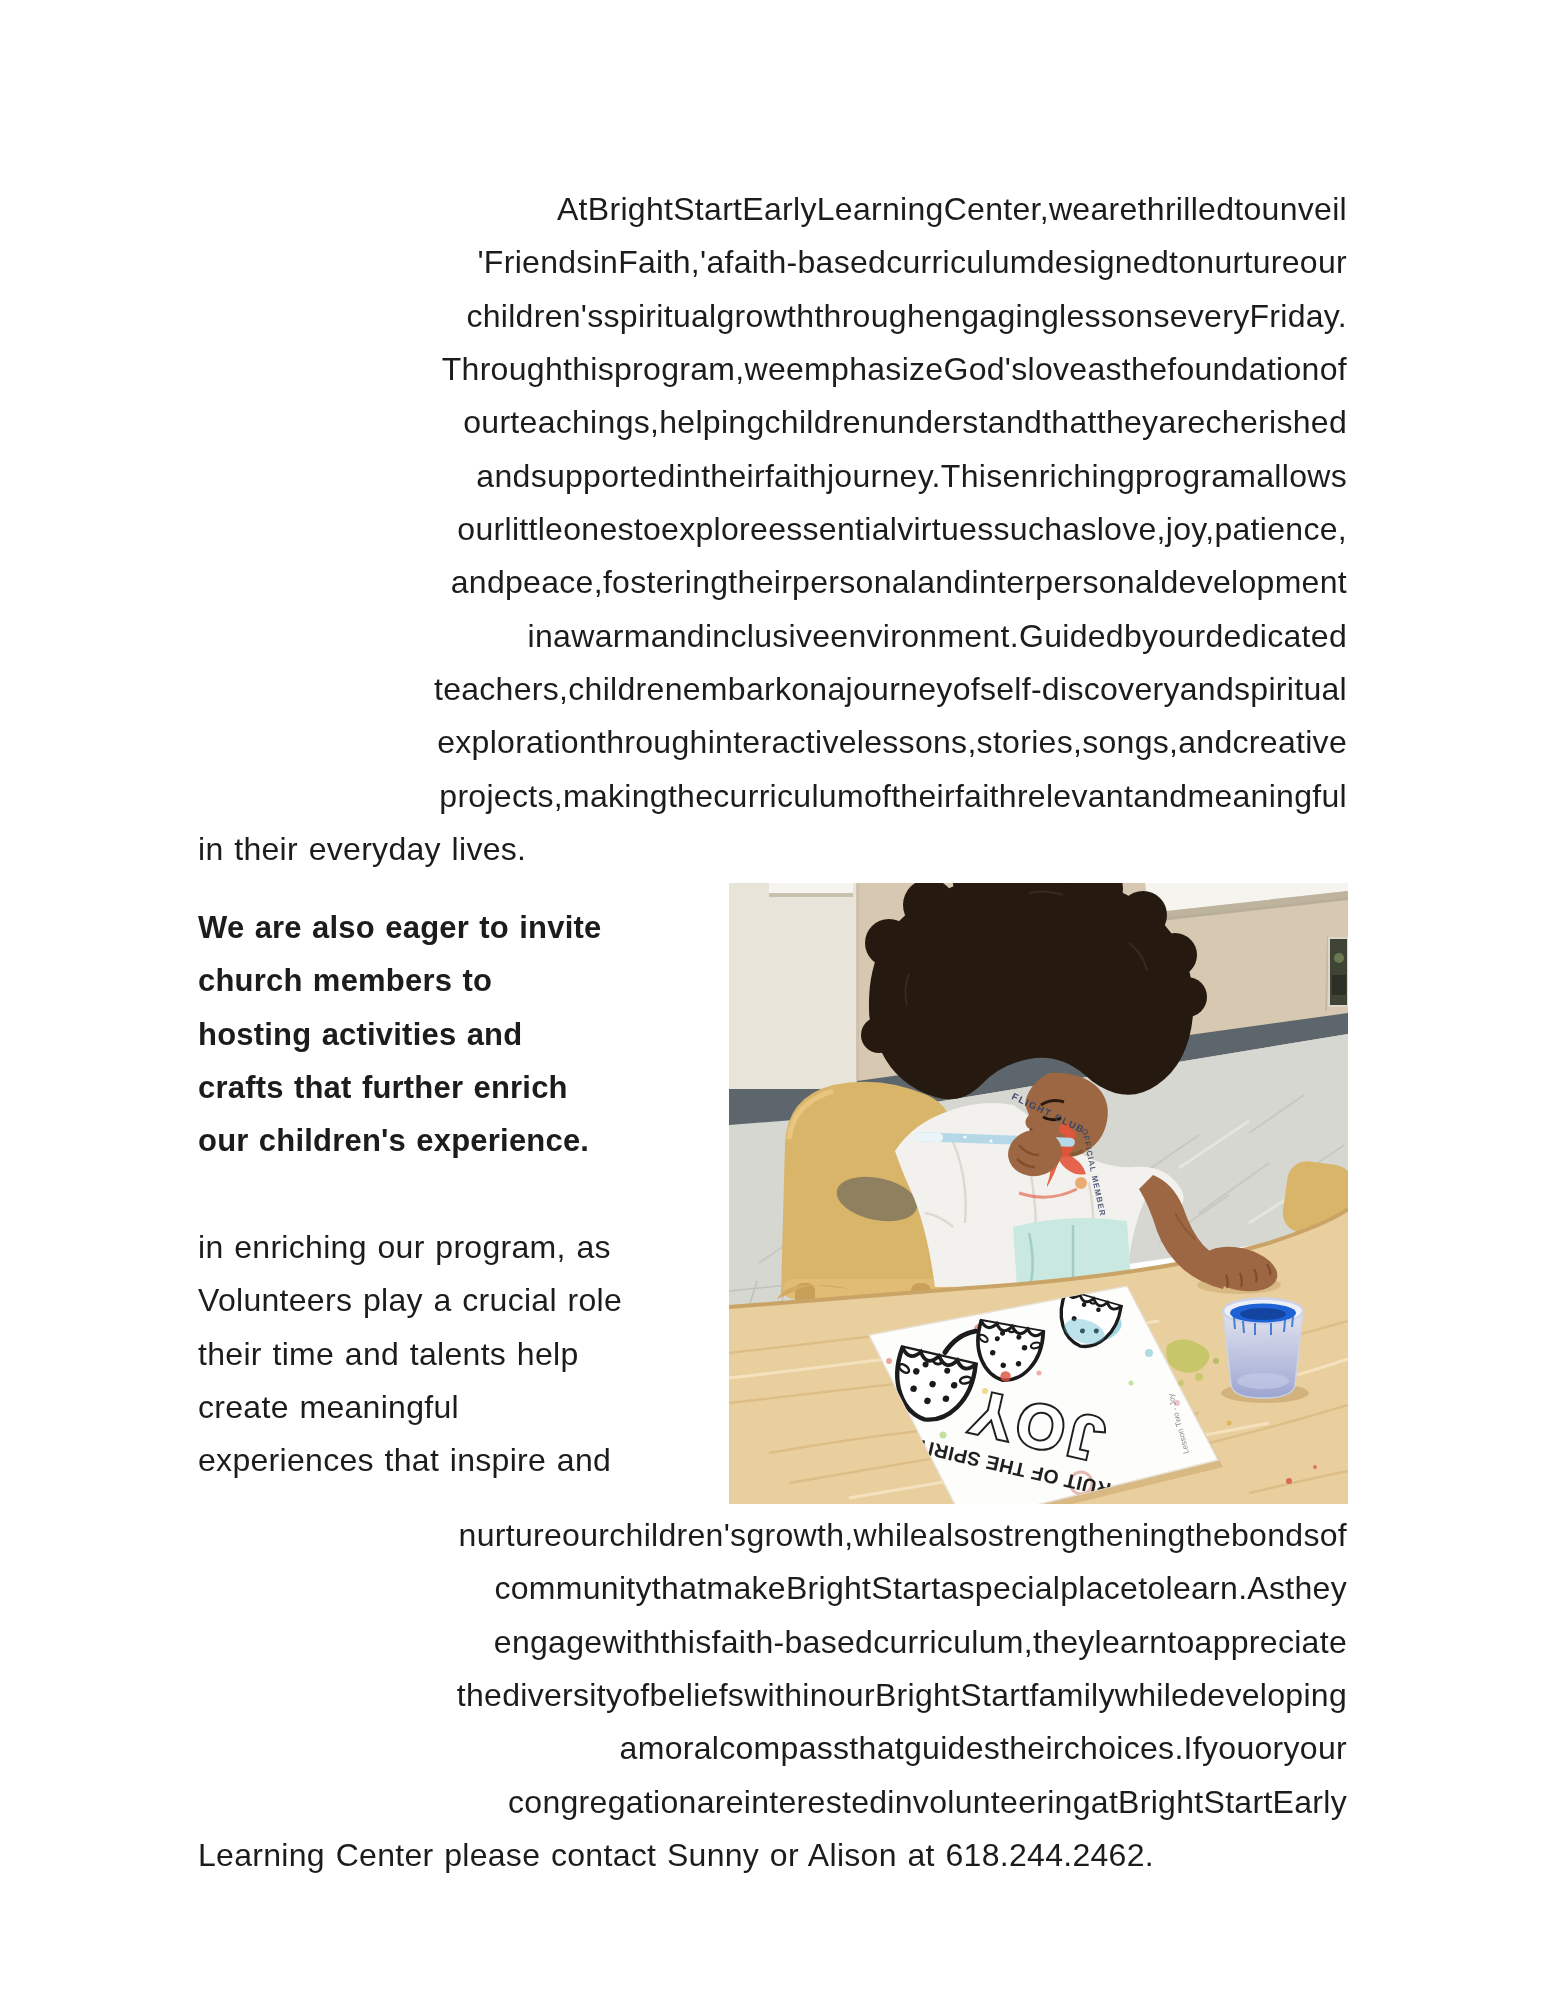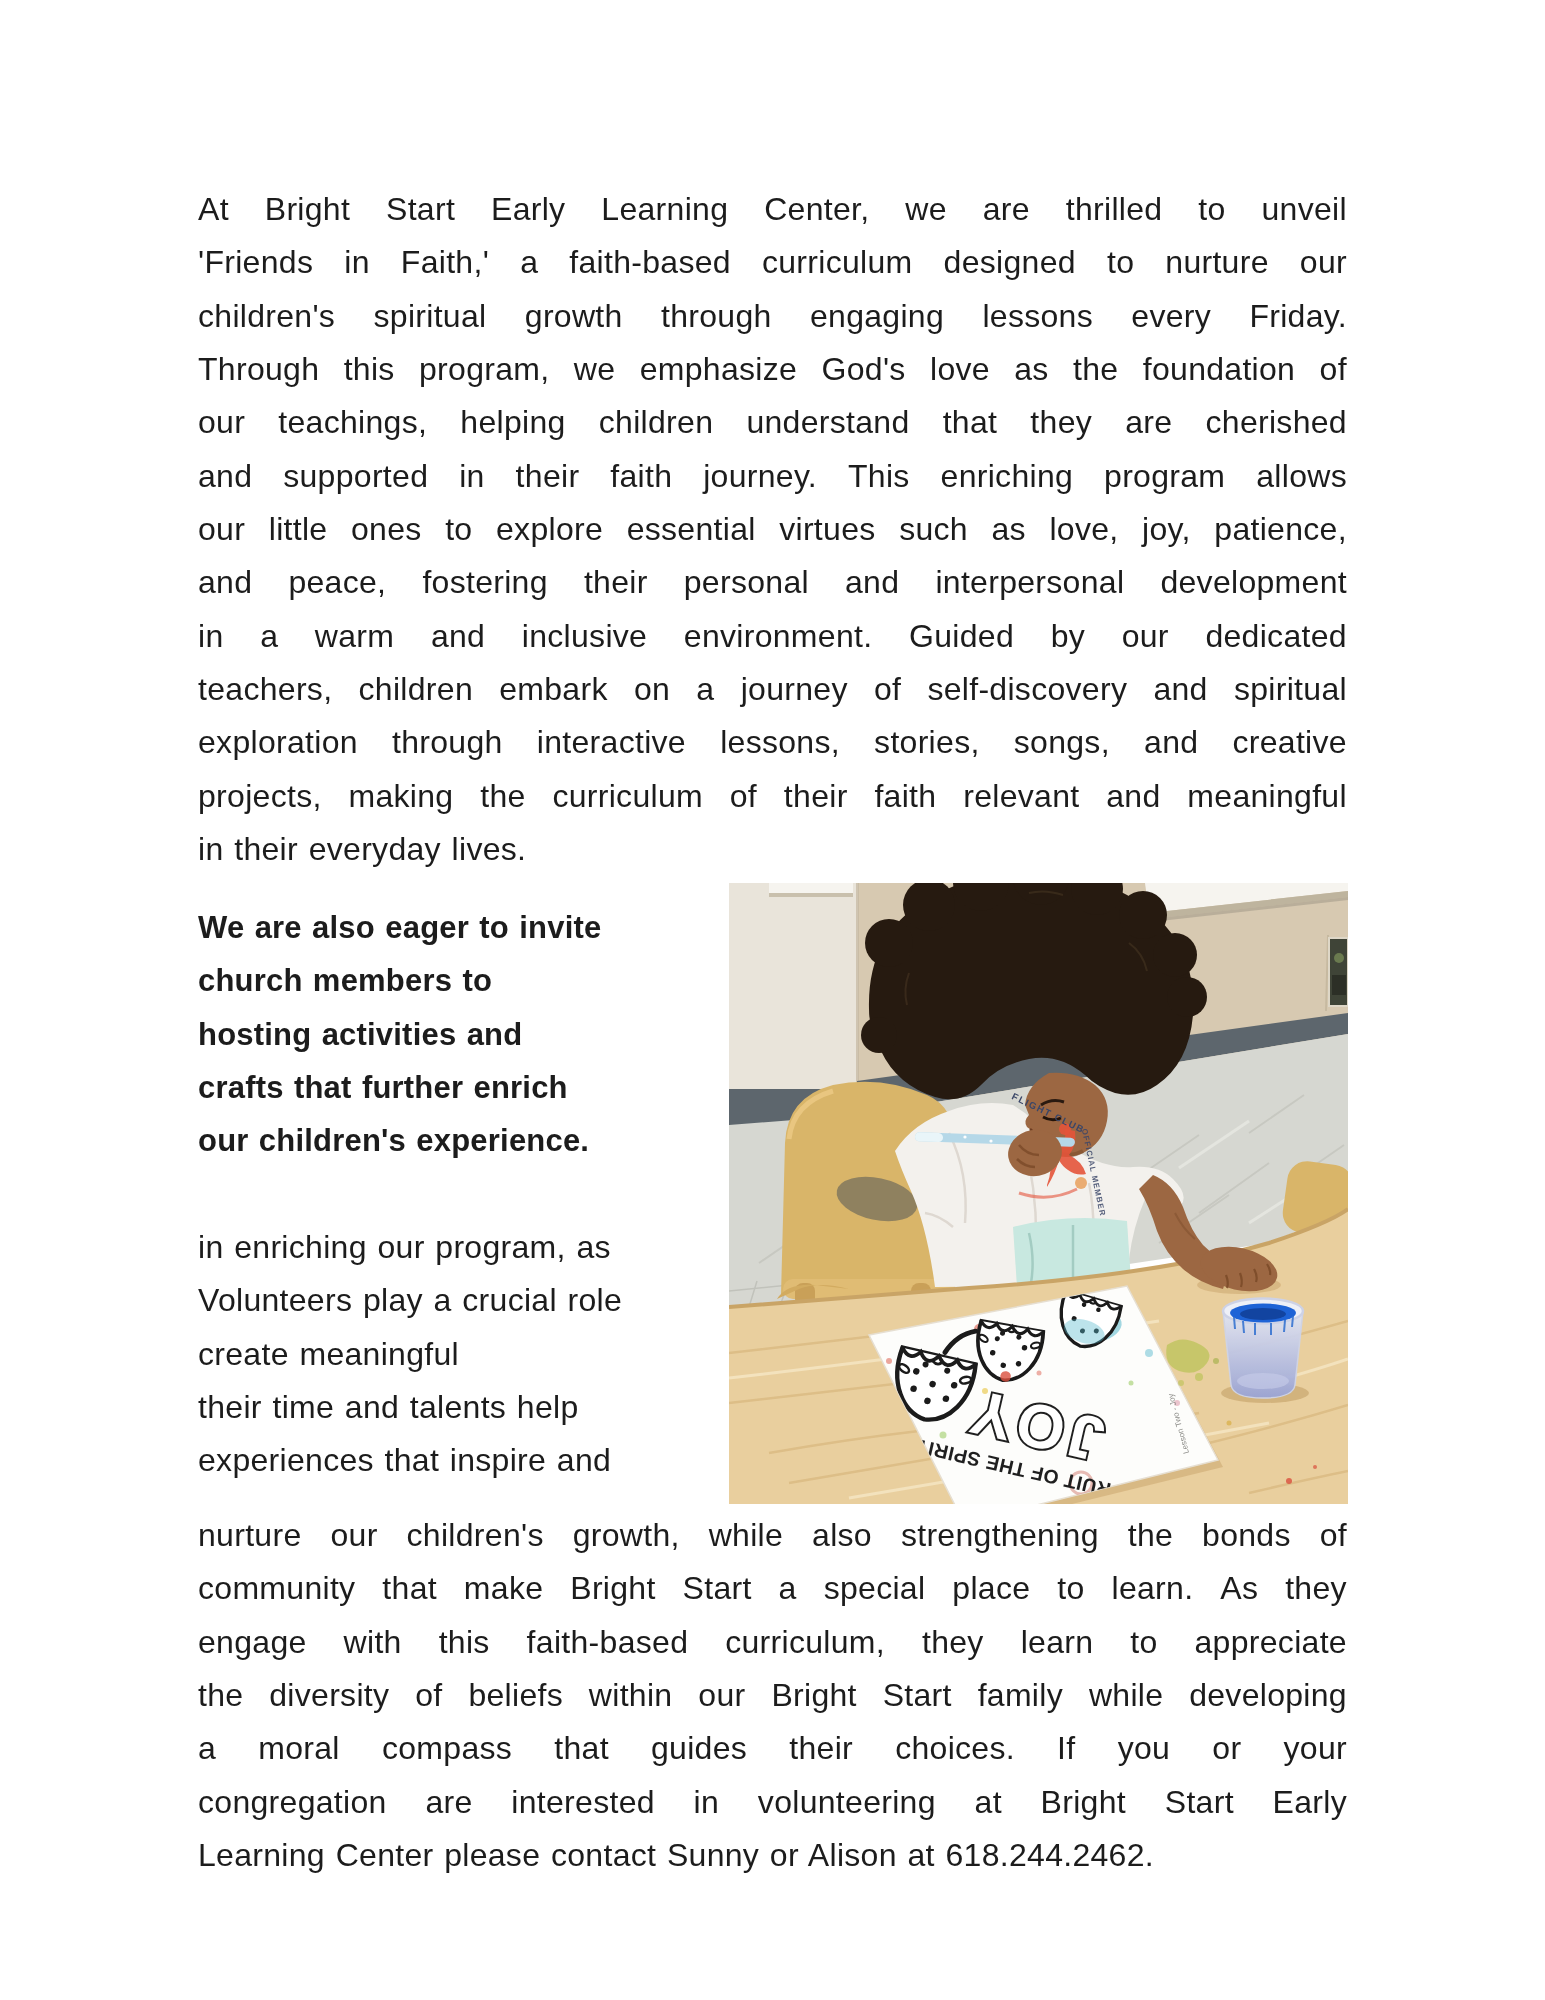--- a/index.html
+++ b/index.html
@@ -1,20 +1,20 @@
 <!DOCTYPE html>
 <html><head>
 <meta charset="utf-8">
 <style>
   html,body{margin:0;padding:0;background:#ffffff;}
   #page{position:relative;width:1545px;height:2000px;background:#ffffff;overflow:hidden;
         color:#1c1c1c;font-family:"Liberation Sans",sans-serif;}
   .textblock{position:absolute;left:198px;width:1149px;}
   .tl{height:53.35px;line-height:53.35px;font-size:32px;letter-spacing:0.3px;word-spacing:1.5px;white-space:nowrap;}
-  .tl.just{display:flex;justify-content:space-between;}
+  .tl.just{display:flex;justify-content:flex-end;}
   .boldlines .tl{font-weight:700;font-size:31px;letter-spacing:0.2px;}
   #photo-figure{position:absolute;left:729px;top:883px;width:619px;height:621px;overflow:hidden;}
   #photo-figure svg{display:block;}
   text{font-family:"Liberation Sans",sans-serif;}
 </style>
 </head>
 <body>
 
 <div id="page">
 
@@ -167,22 +167,22 @@
       <div class="tl">We are also eager to invite</div>
       <div class="tl">church members to</div>
       <div class="tl">hosting activities and</div>
       <div class="tl">crafts that further enrich</div>
       <div class="tl">our children's experience.</div>
     </div>
 
   <div class="textblock" id="sidebar-regular" style="top:1221px;width:525px">
       <div class="tl">in enriching our program, as</div>
       <div class="tl">Volunteers play a crucial role</div>
+      <div class="tl">their time and talents help</div>
       <div class="tl">create meaningful</div>
-      <div class="tl">their time and talents help</div>
       <div class="tl">experiences that inspire and</div>
     </div>
 
   <div class="textblock" id="para3" style="top:1509px">
       <div class="tl just">
         <span>nurture</span>
         <span>our</span>
         <span>children's</span>
         <span>growth,</span>
         <span>while</span>

